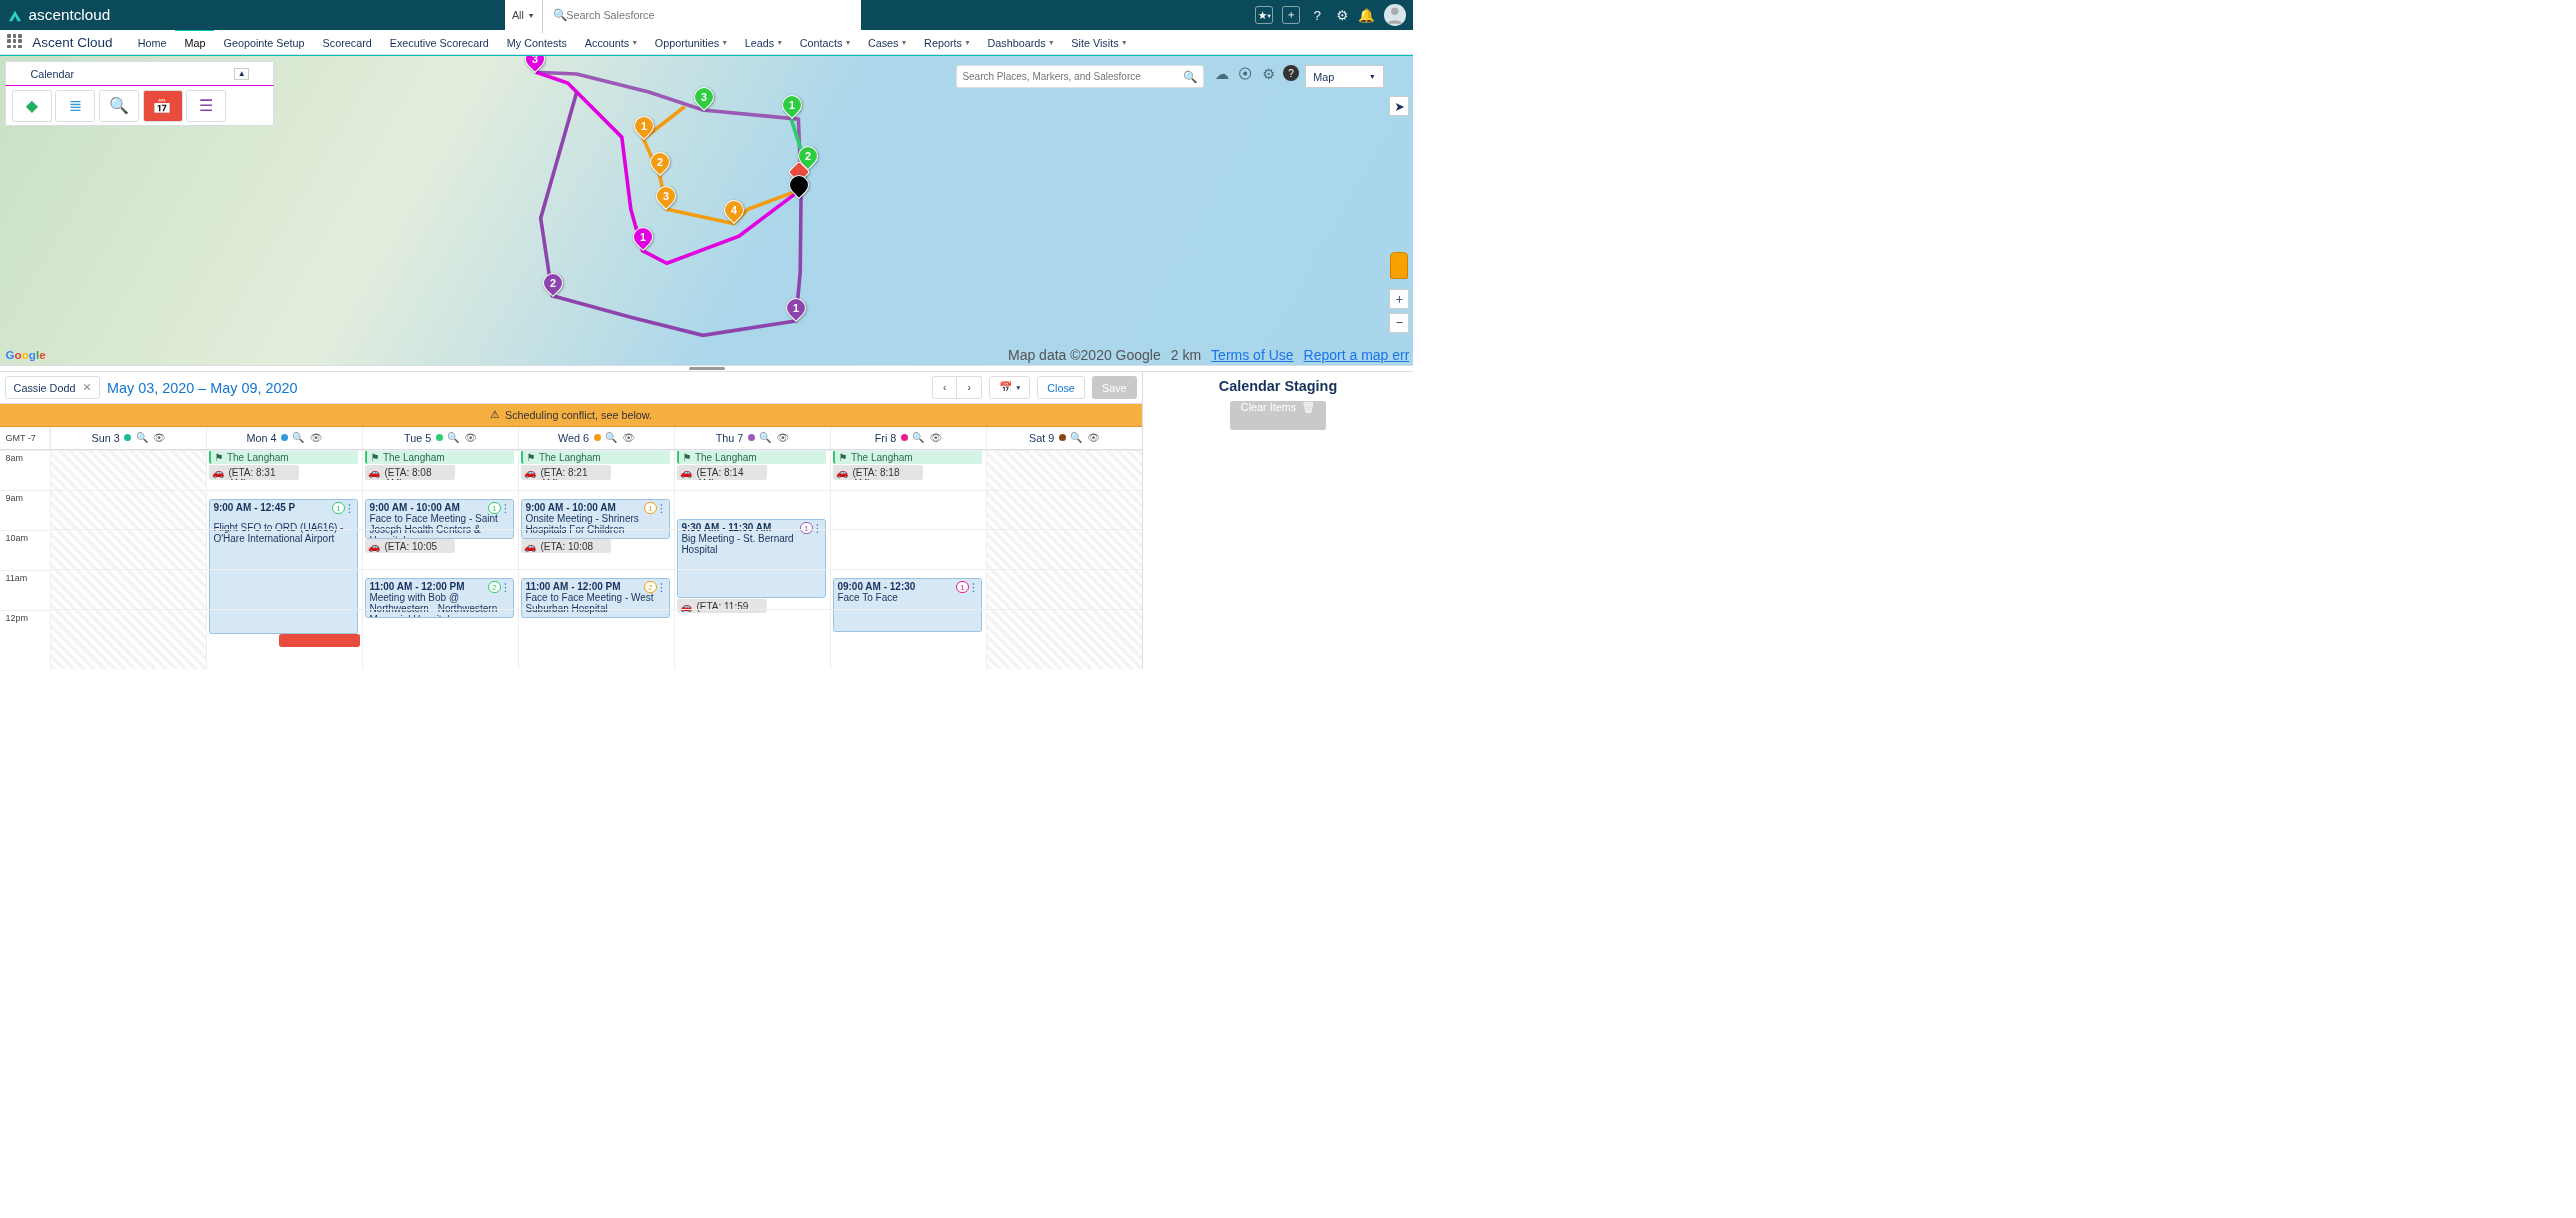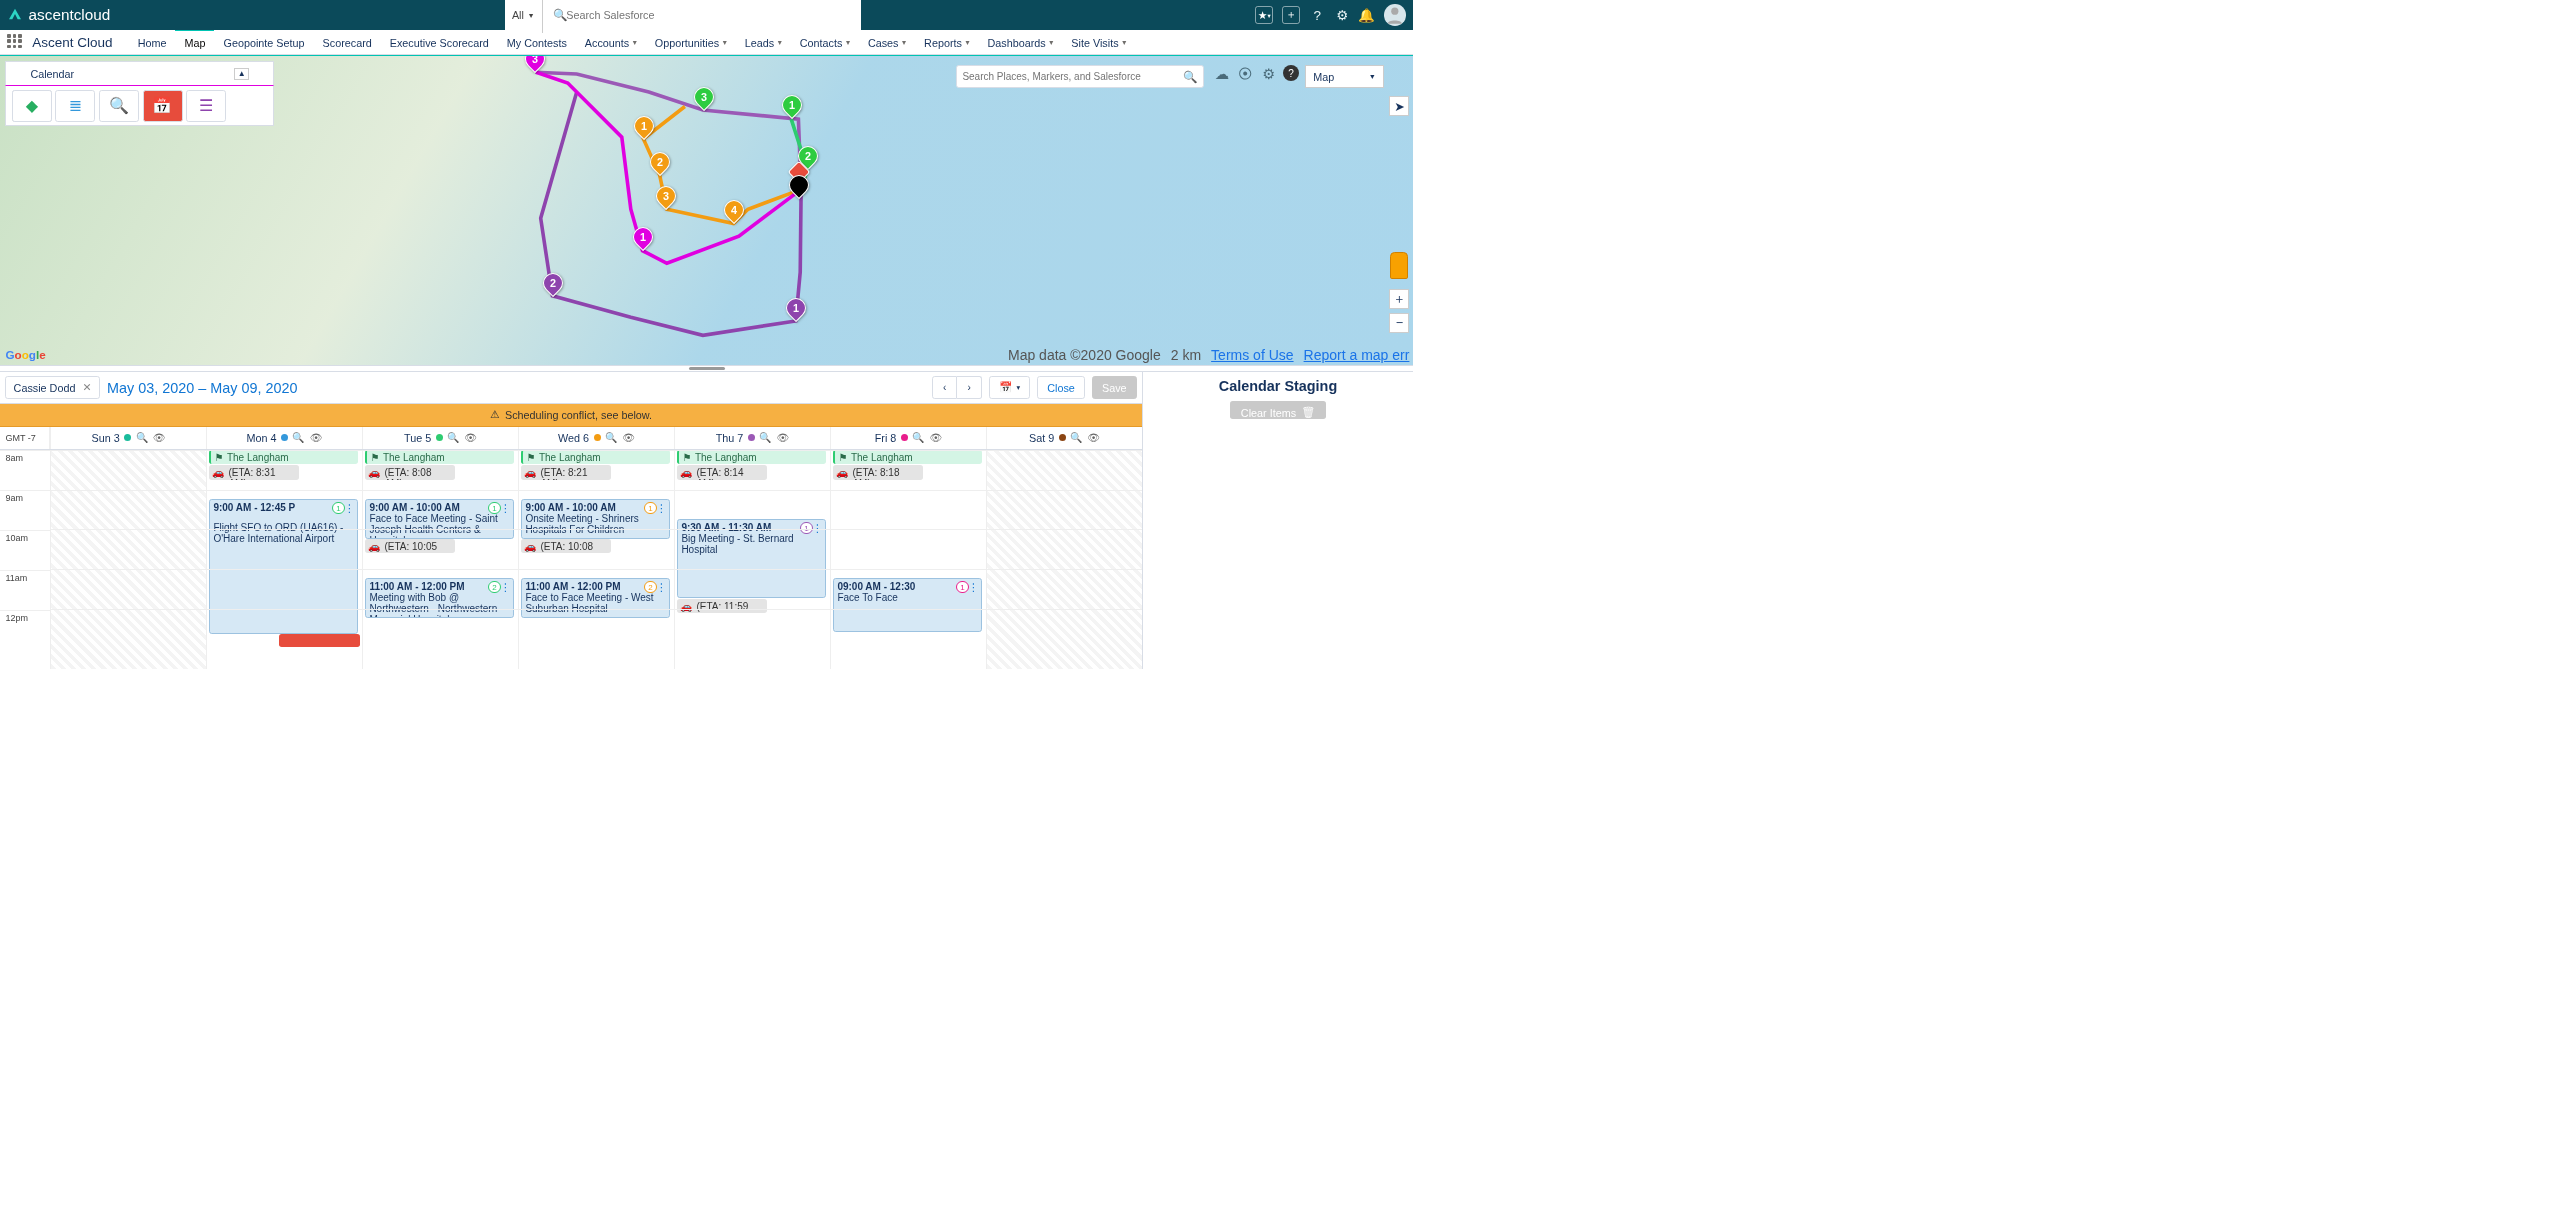--- a/index.html
+++ b/index.html
@@ -1,20 +1,20 @@
 <!DOCTYPE html>
 <html style="font-size:14.4px"><head>
 <meta charset="utf-8">
 <style>
 * { box-sizing: border-box; margin: 0; padding: 0; font-family: "Salesforce Sans", Arial, sans-serif; }
 body { background: #fff; font-size: 11.7px; color: #16325c; overflow: hidden; width: 1413px; height: 669px; }
 
 
 .global-header { background: #0b4a5a; height: 30px; display: flex; align-items: center; padding: 0 7.2px; color:#fff; }
-.brand { display:flex; align-items:flex-start; gap:5.4px; font-size:15.3px; font-weight:500; }
+.brand { display:flex; align-items:flex-end; gap:5.4px; font-size:15.3px; font-weight:500; }
 .brand-logo { width:16px; height:16px; }
 .spacer { flex:1; }
 .global-search { display:flex; align-items:center; background:#fff; border-radius:3.6px; height:36px; width:356px; margin:0 auto; }
 .gs-filter { font-size:10.8px; padding:0 7.2px; border-right:0.9px solid #ccc; color:#444; display:flex; align-items:center; gap:3.6px; height:100%; }
 .gs-input { flex:1; border:none; outline:none; font-size:10.8px; padding:0 5.4px 0 23.4px; background: none; color:#333; height:100%; position:relative; }
 .gs-icon { position:absolute; margin-left:5.4px; color:#888; font-size:11.7px; }
 .gh-icons { display:flex; align-items:center; gap:9px; }
 .gh-icon { width:16px; height:16px; display:flex; align-items:center; justify-content:center; color:#e9f4f6; font-size:13.5px; cursor:pointer; }
 .gh-box { border:0.9px solid rgba(255,255,255,0.5); border-radius:2.7px; width:18px; height:18px; display:flex; align-items:center; justify-content:center; font-size:10.8px; }
 .avatar { width:21.6px; height:21.6px; border-radius:50%; background:#d8e6eb; overflow:hidden; }
@@ -116,21 +116,21 @@
 .evt.start { background:#d4f5e5; border-left:2.7px solid #2ecc71; color:#2a6b4a; height:14.4px; display:flex; align-items:center; gap:3.6px;}
 .evt.drive { background:#e4e4e4; color:#333; height:14.4px; display:flex; align-items:center; gap:3.6px; left:1.8px; right:63px; }
 .evt.meet { background:#d6e8f5; border:0.9px solid #9cc2e0; color:#16325c; }
 .evt.meet .time{font-weight:bold;}
 .evt .badge{ position:absolute; right:12.6px; top:1.8px; width:12.6px; height:12.6px; border:0.9px solid #2ecc71; border-radius:50%; font-size:8px; display:flex; align-items:center; justify-content:center; color:#2ecc71; background:#fff;}
 .evt .badge.o{border-color:#f39c12;color:#f39c12;}
 .evt .dots{position:absolute;right:2.7px;top:1.8px;color:#1176d3;font-size:10.8px;cursor:pointer;}
 .evt.conflict{ background:#e74c3c; color:#fff; height:12.6px; font-size:9px; }
 
 .stage-header{ font-size:14.4px; font-weight:600; text-align:center; padding:5.4px 0; }
-.btn-clear{ margin:1.8px auto; height:18px; padding:0 10.8px; background:#c9c9c9; color:#fff; border:none; border-radius:2.7px; display:flex; align-items:flex-end; gap:5.4px; font-size:10.8px;}
+.btn-clear{ margin:1.8px auto; height:29px; padding:0 10.8px; background:#c9c9c9; color:#fff; border:none; border-radius:2.7px; display:flex; align-items:flex-start; gap:5.4px; font-size:10.8px;}
 
 svg.route-svg{position:absolute;top:0;left:0;pointer-events:none;}
 </style>
 </head>
 <body>
 
 <div class="global-header">
   <div class="brand">
     <svg class="brand-logo" viewBox="0 0 24 24">
         <path fill="#2dd4c4" d="M3 20 L12 4 L21 20 L16 20 L12 12 L8 20 Z"></path>

